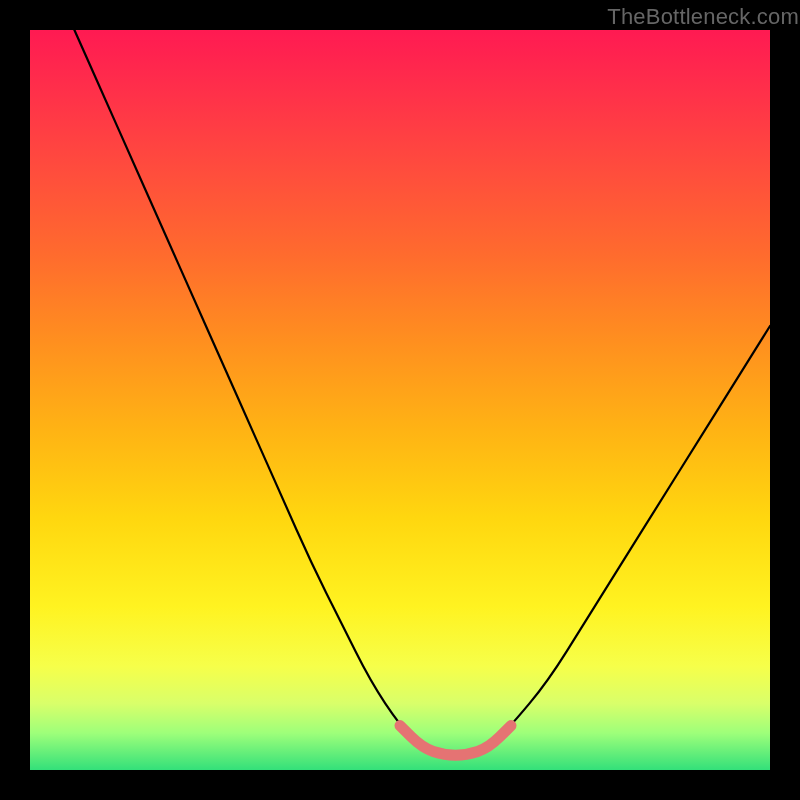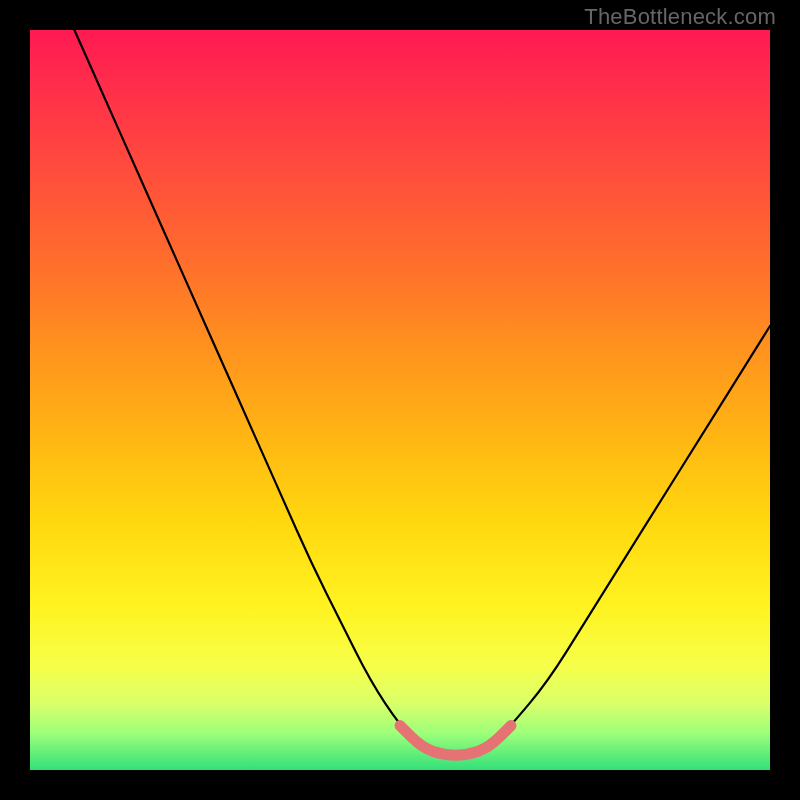--- a/index.html
+++ b/index.html
@@ -37,21 +37,21 @@
       #fff321 78%,
       #f6ff4a 86%,
       #d9ff6a 91%,
       #9eff7a 95%,
       #33e07a 100%
     );
   }
   .watermark {
     position: absolute;
     top: 4px;
-    right: 24px;
+    right: 1px;
     color: #666;
     font-size: 22px;
     font-weight: 500;
     letter-spacing: 0.2px;
     user-select: none;
   }
   svg.curve {
     position: absolute;
     left: 0;
     top: 0;

